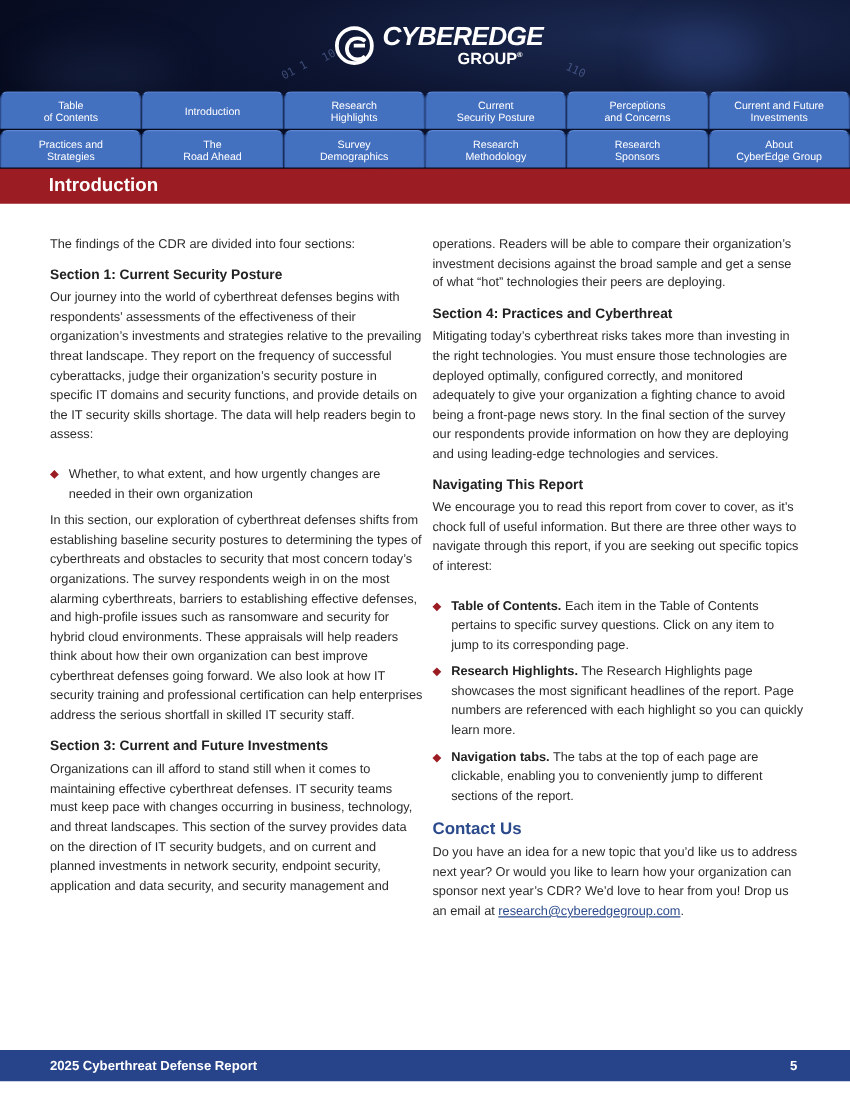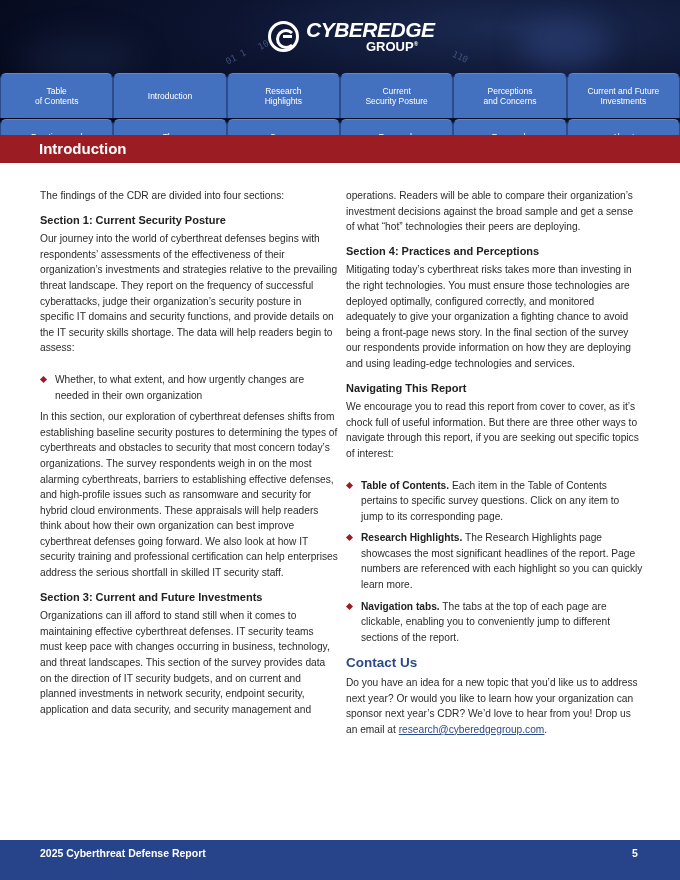--- a/index.html
+++ b/index.html
@@ -17,21 +17,21 @@
 
     .logo { position: absolute; left: 268px; top: 18px; width: 160px; height: 40px; }
     .logo-circle { position: absolute; left: 0; top: 3px; width: 31px; height: 31px; border: 3.5px solid #ffffff; border-radius: 50%; }
     .logo-circle::before { content: ""; position: absolute; left: 5px; top: 5px; width: 14px; height: 14px; border: 3px solid #ffffff; border-right-color: transparent; border-radius: 50%; }
     .logo-circle::after { content: ""; position: absolute; left: 12px; top: 10.5px; width: 9px; height: 3px; background: #ffffff; }
     .logo-text { position: absolute; left: 38px; top: 0; color: #ffffff; font-weight: bold; font-size: 21px; letter-spacing: -0.5px; font-style: italic; font-family: "Liberation Sans", sans-serif; }
     .logo-sub { position: absolute; left: 98px; top: 21px; color: #ffffff; font-weight: bold; font-size: 13px; font-family: "Liberation Sans", sans-serif; }
     .logo-sub sup { font-size: 6px; }
 
     .tabs { position: absolute; left: 0; top: 73px; width: 680px; }
-    .tab-row { display: flex; height: 45px; }
+    .tab-row { display: flex; height: 30px; }
     .tab-row.r2 { margin-top: 1px; }
     .tab {
       flex: 1; background: #4470c0; color: #ffffff; font-size: 8.5px; line-height: 10px;
       display: flex; align-items: center; justify-content: center; text-align: center;
       border-left: 1px solid #2c4c8c; border-right: 1px solid #2c4c8c;
       border-radius: 6px 6px 0 0; cursor: pointer; white-space: pre-line;
       border-top: 1px solid #5e88d4;
     }
 
     .title-bar { position: absolute; left: 0; top: 135px; width: 680px; height: 28px; background: #9b1c22; }
@@ -42,21 +42,21 @@
     .col.right { left: 346px; top: 188px; }
     .col p { margin-bottom: 6px; }
     .col h3 { font-size: 11px; font-weight: bold; color: #222; margin-top: 9px; margin-bottom: 3px; }
     .col h2 { font-size: 13.5px; font-weight: bold; color: #2b4a8c; margin-top: 10px; margin-bottom: 4px; }
     .col ul { list-style: none; margin-top: 16px; margin-bottom: 2px; }
     .col li { position: relative; padding-left: 15px; margin-bottom: 6px; }
     .bullet { position: absolute; left: 1px; top: 5px; width: 5px; height: 5px; background: #9b1c22; transform: rotate(45deg); }
     .col b { font-weight: bold; color: #222; }
     .link { color: #2b4a8c; text-decoration: underline; cursor: pointer; }
 
-    .footer { position: absolute; left: 0; top: 840px; width: 680px; height: 40px; background: #27448a; }
+    .footer { position: absolute; left: 0; top: 840px; width: 680px; height: 25px; background: #27448a; }
     .footer .ftitle { position: absolute; left: 40px; top: 7px; color: #ffffff; font-size: 10.5px; font-weight: bold; }
     .footer .fpage { position: absolute; left: 632px; top: 7px; color: #ffffff; font-size: 10.5px; font-weight: bold; }
   </style>
 </head>
 <body>
 
 <div class="header">
   <div class="glow1"></div>
   <div class="glow2"></div>
   <span class="binary" style="left:225px;top:52px;">01 1</span>
@@ -115,21 +115,21 @@
 
   <p>In this section, our exploration of cyberthreat defenses shifts from establishing baseline security postures to determining the types of cyberthreats and obstacles to security that most concern today’s organizations. The survey respondents weigh in on the most alarming cyberthreats, barriers to establishing effective defenses, and high-profile issues such as ransomware and security for hybrid cloud environments. These appraisals will help readers think about how their own organization can best improve cyberthreat defenses going forward. We also look at how IT security training and professional certification can help enterprises address the serious shortfall in skilled IT security staff.</p>
 
   <h3>Section 3: Current and Future Investments</h3>
   <p>Organizations can ill afford to stand still when it comes to maintaining effective cyberthreat defenses. IT security teams must keep pace with changes occurring in business, technology, and threat landscapes. This section of the survey provides data on the direction of IT security budgets, and on current and planned investments in network security, endpoint security, application and data security, and security management and</p>
 </div>
 
 <div class="col right">
   <p>operations. Readers will be able to compare their organization’s investment decisions against the broad sample and get a sense of what “hot” technologies their peers are deploying.</p>
 
-  <h3>Section 4: Practices and Perceptions</h3>
+  <h3>Section 4: Practices and Cyberthreat</h3>
   <p>Mitigating today’s cyberthreat risks takes more than investing in the right technologies. You must ensure those technologies are deployed optimally, configured correctly, and monitored adequately to give your organization a fighting chance to avoid being a front-page news story. In the final section of the survey our respondents provide information on how they are deploying and using leading-edge technologies and services.</p>
 
   <h3>Navigating This Report</h3>
   <p>We encourage you to read this report from cover to cover, as it’s chock full of useful information. But there are three other ways to navigate through this report, if you are seeking out specific topics of interest:</p>
   <ul>
     <li><span class="bullet"></span><b>Table of Contents.</b><span> Each item in the Table of Contents pertains to specific survey questions. Click on any item to jump to its corresponding page.</span></li>
     <li><span class="bullet"></span><b>Research Highlights.</b><span> The Research Highlights page showcases the most significant headlines of the report. Page numbers are referenced with each highlight so you can quickly learn more.</span></li>
     <li><span class="bullet"></span><b>Navigation tabs.</b><span> The tabs at the top of each page are clickable, enabling you to conveniently jump to different sections of the report.</span></li>
   </ul>
 

